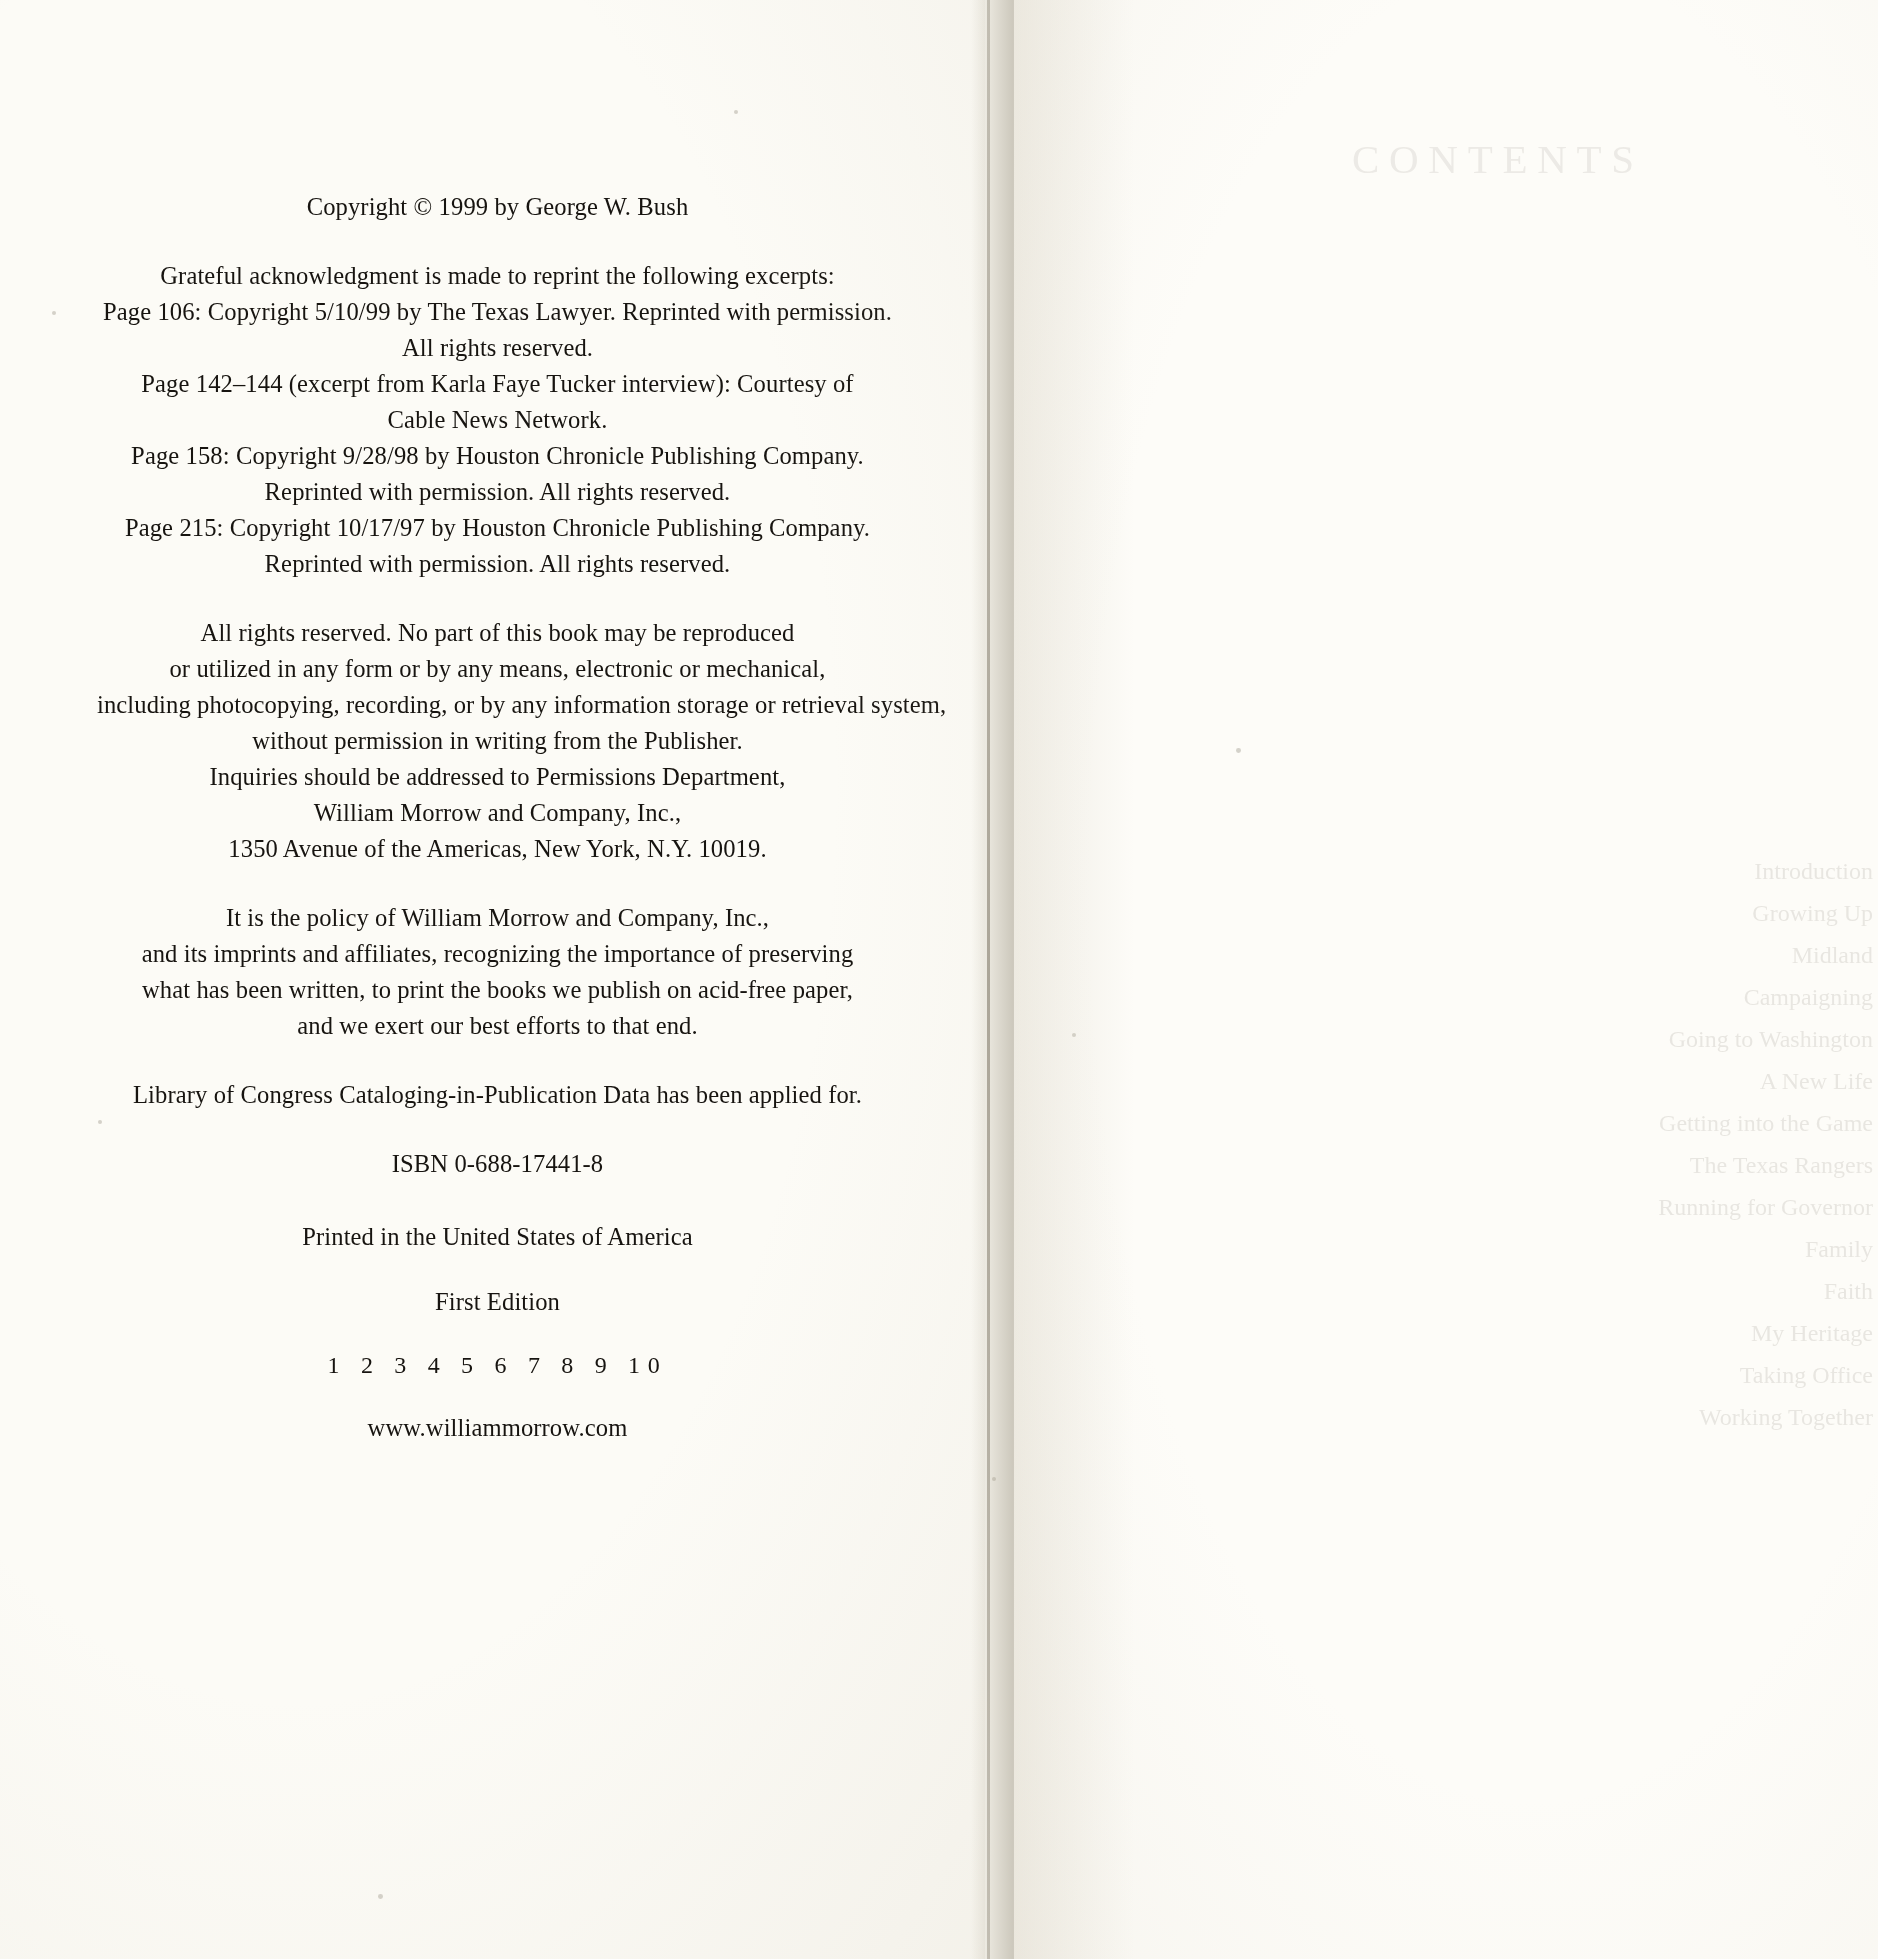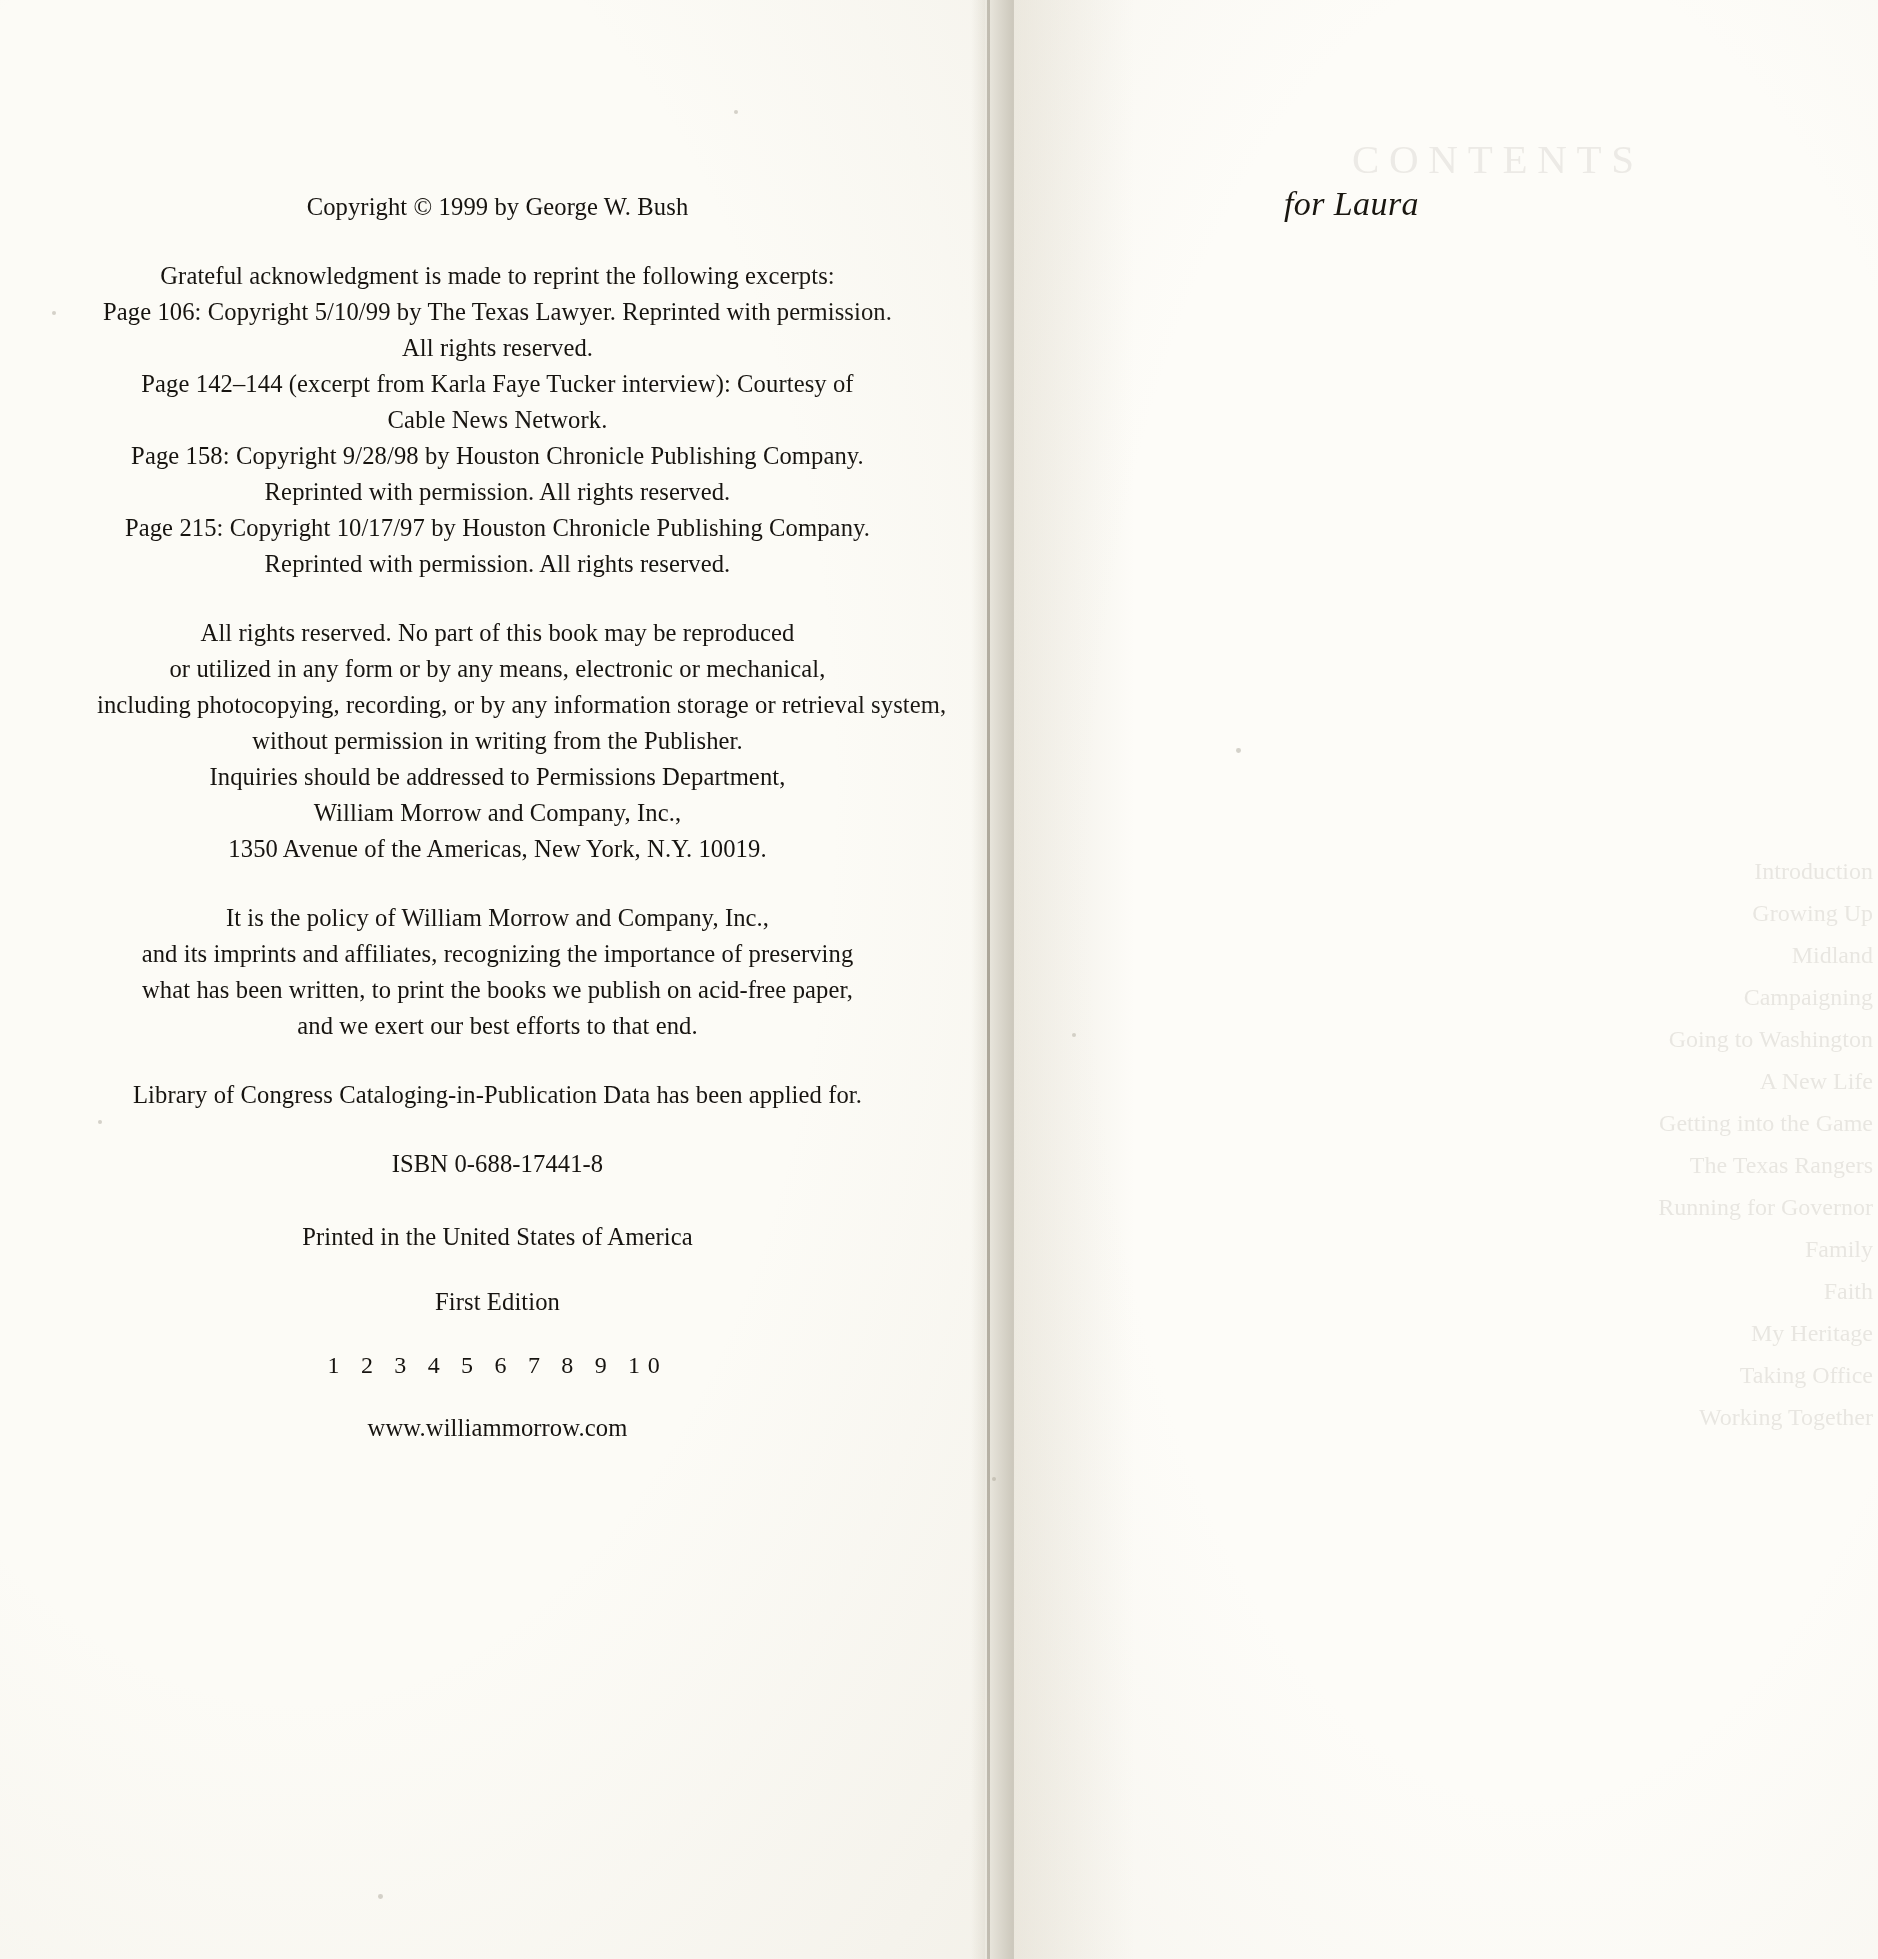--- a/index.html
+++ b/index.html
@@ -271,16 +271,15 @@
     <span>Getting into the Game</span>
     <span>The Texas Rangers</span>
     <span>Running for Governor</span>
     <span>Family</span>
     <span>Faith</span>
     <span>My Heritage</span>
     <span>Taking Office</span>
     <span>Working Together</span>
   </div>
 
-  <div class="dedication">for Laura</div>
 
 </div>
 
 
 </body></html>

